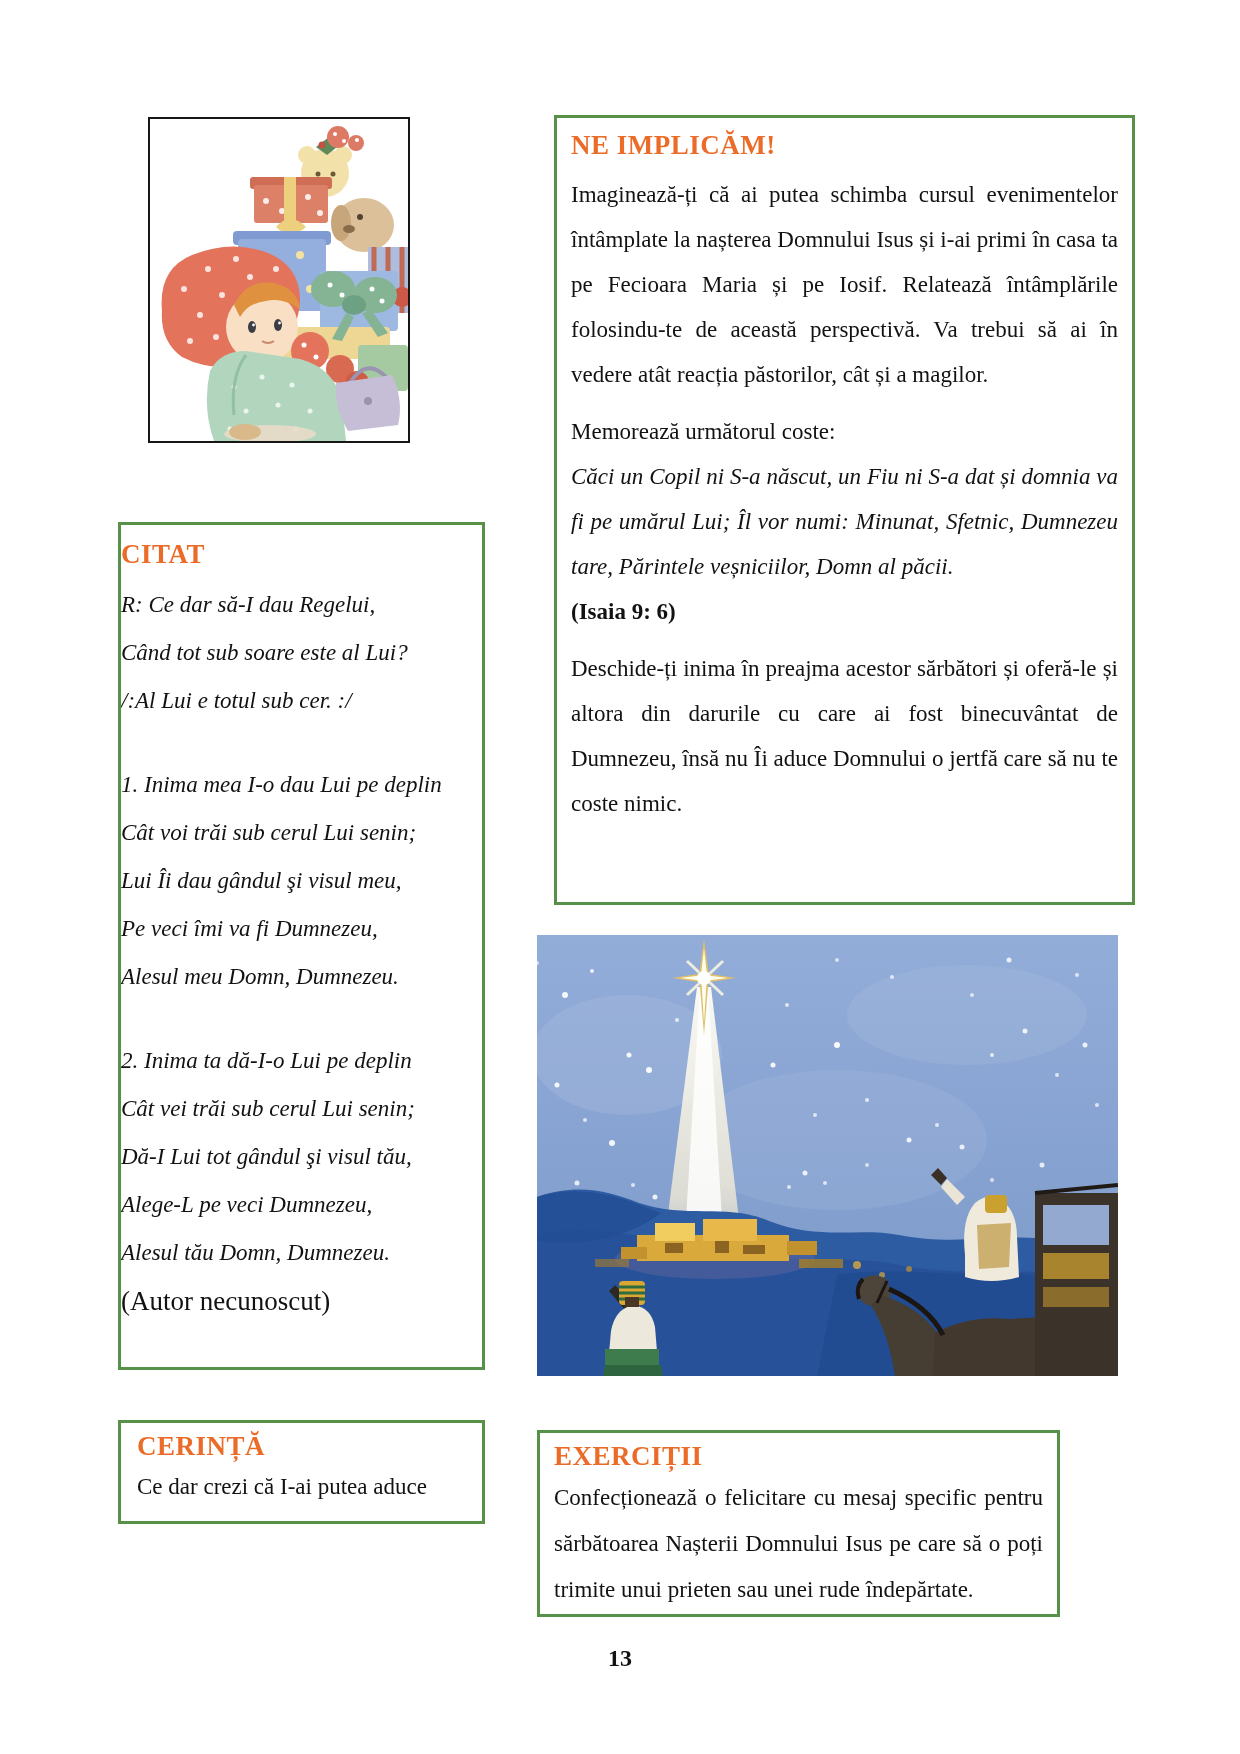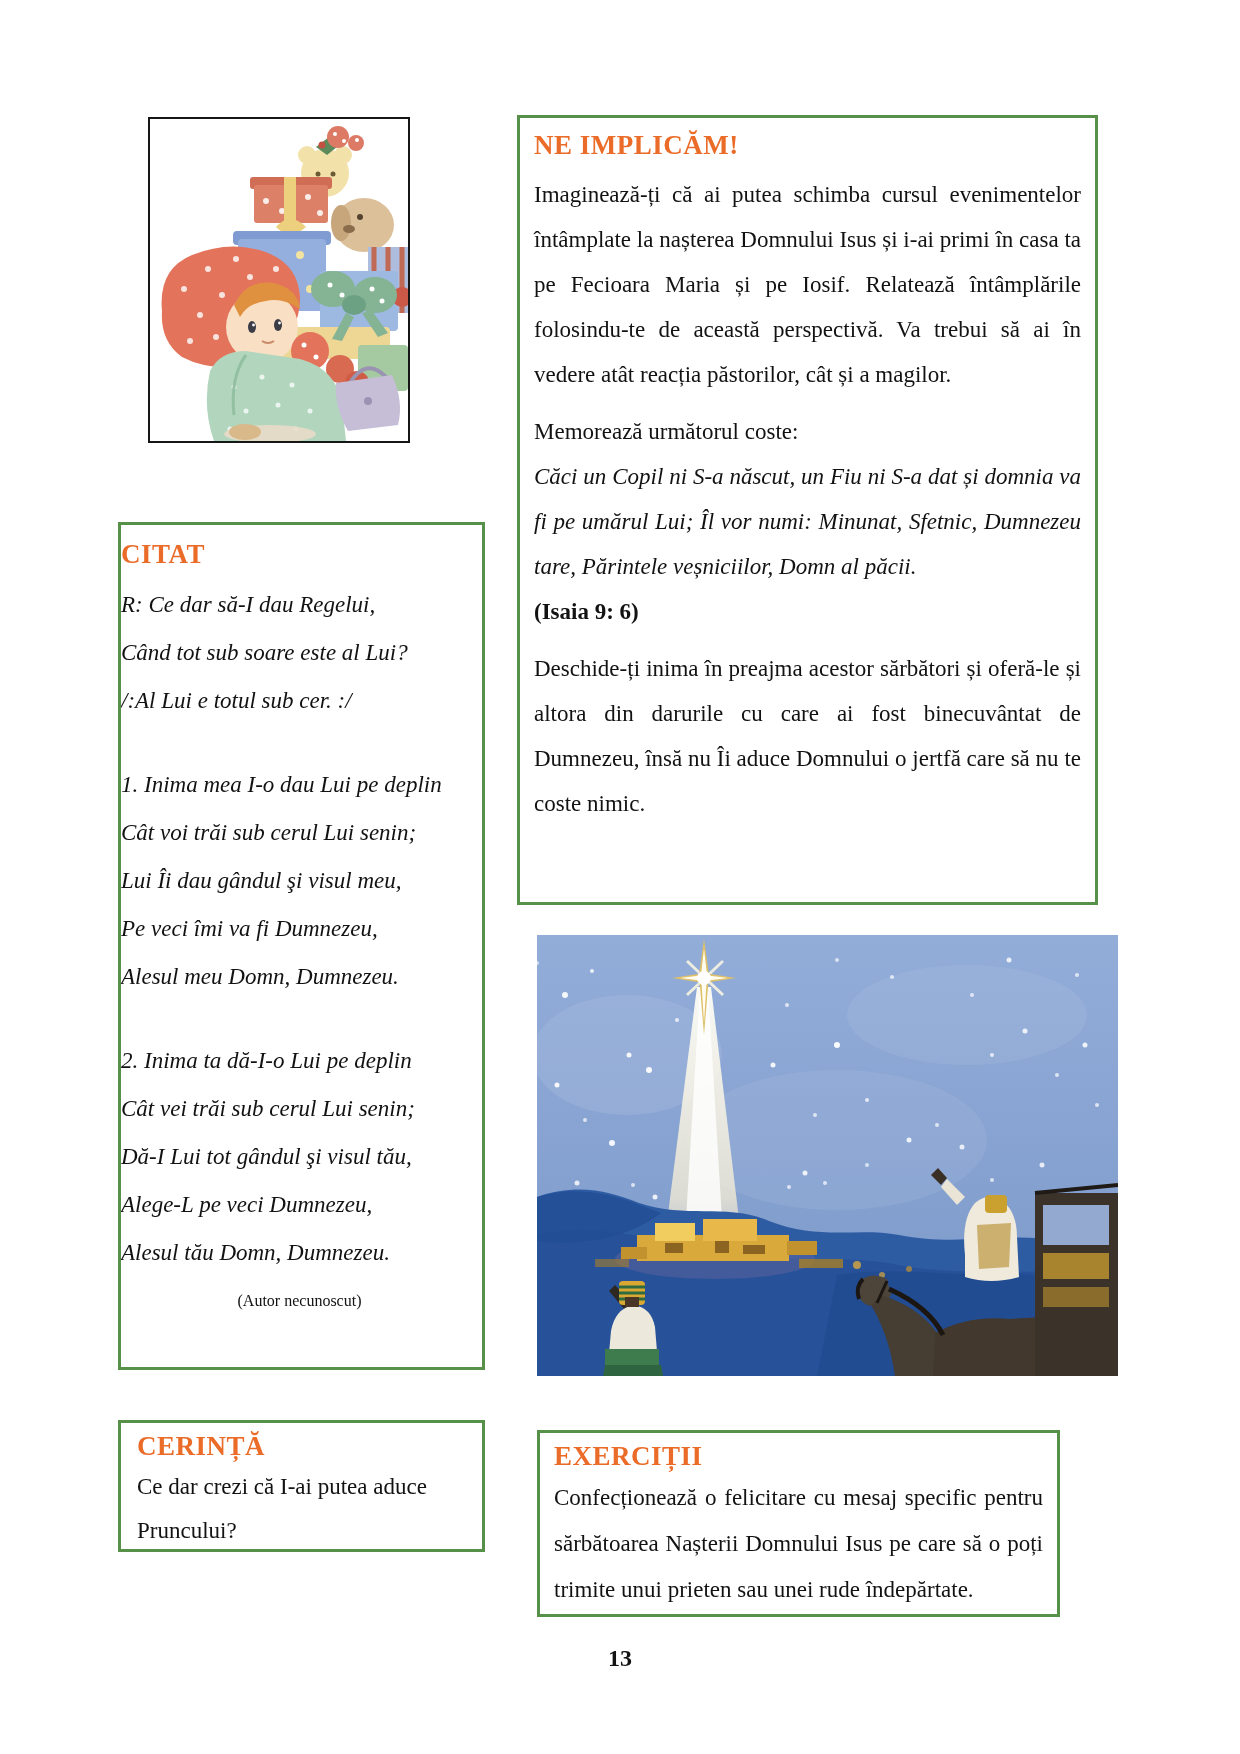--- a/index.html
+++ b/index.html
@@ -17,38 +17,38 @@
   .illus-frame svg { display:block; }
 
   .box {
     position:absolute; border:3px solid #569049; background:#ffffff; overflow:hidden;
   }
   .box-title {
     color:#EB6C28; font-weight:bold; font-size:27px; line-height:34px;
     letter-spacing:0.5px;
   }
   .citat-box   { left:118px; top:522px;  width:367px; height:848px; padding:12px 0; }
-  .cerinta-box { left:118px; top:1420px; width:367px; height:132px; padding:6px 16px; }
-  .nei-box     { left:517px; top:115px;  width:581px; height:790px; padding:10px 14px; }
+  .cerinta-box { left:118px; top:1420px; width:367px; height:104px; padding:6px 16px; }
+  .nei-box     { left:554px; top:115px;  width:581px; height:790px; padding:10px 14px; }
   .exe-box     { left:537px; top:1430px; width:523px; height:187px; padding:6px 14px; }
 
   .nei-box .box-title { margin-bottom:10px; }
   .citat-box .box-title { margin-bottom:10px; }
   .cerinta-box .box-title, .exe-box .box-title { margin-bottom:2px; }
 
   .para {
     font-size:23px; line-height:45px; text-align:justify; margin-top:12px;
   }
   .para.first { margin-top:0; }
   .verse-italic { font-style:italic; margin-top:0; }
   .verse-ref { font-size:23px; line-height:45px;font-weight:bold; }
 
   .citat-line { font-size:23px; font-style:italic; line-height:48px; white-space:nowrap; }
   .stanza-gap { height:36px; }
-  .citat-author { font-size:16px; line-height:48px; text-align:center; padding-right:4px; }
+  .citat-author { font-size:27px; line-height:48px; text-align:left; padding-right:4px; }
 
   .cerinta-text { font-size:23px; line-height:44px; text-align:left; }
   .exe-text { font-size:23px; line-height:46px; text-align:justify; }
 
   .night-image {
     position:absolute; left:537px; top:935px; width:581px; height:441px; overflow:hidden;
   }
   .night-image svg { display:block; }
 
   .page-number {

